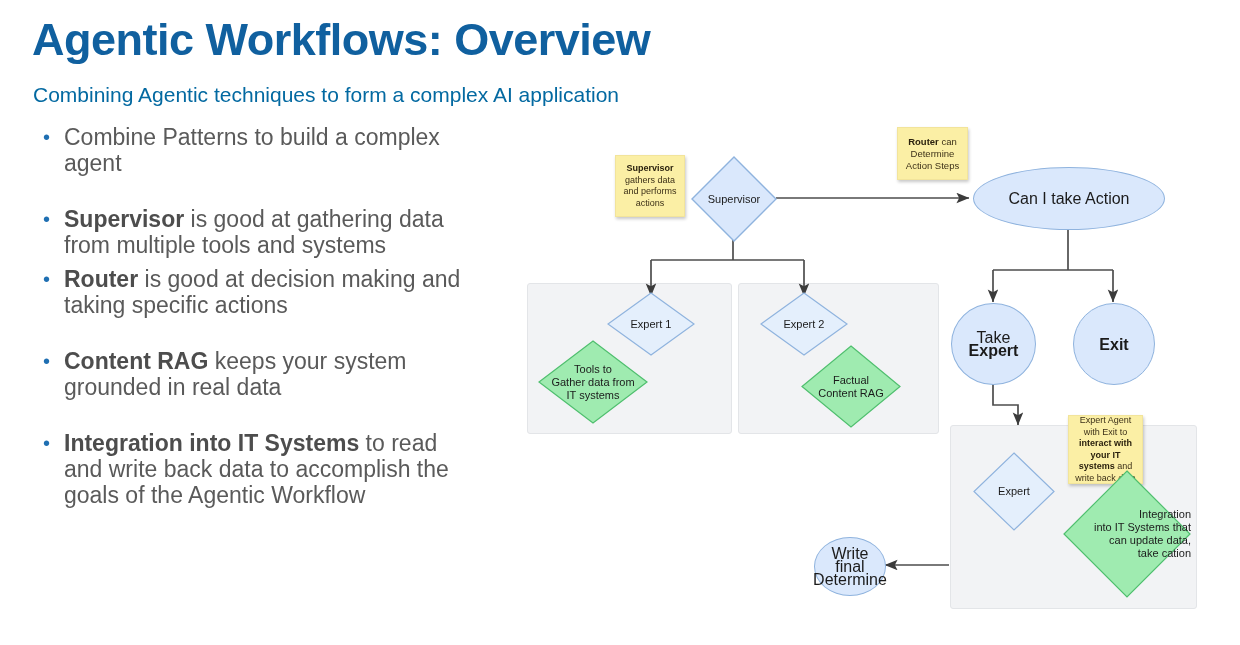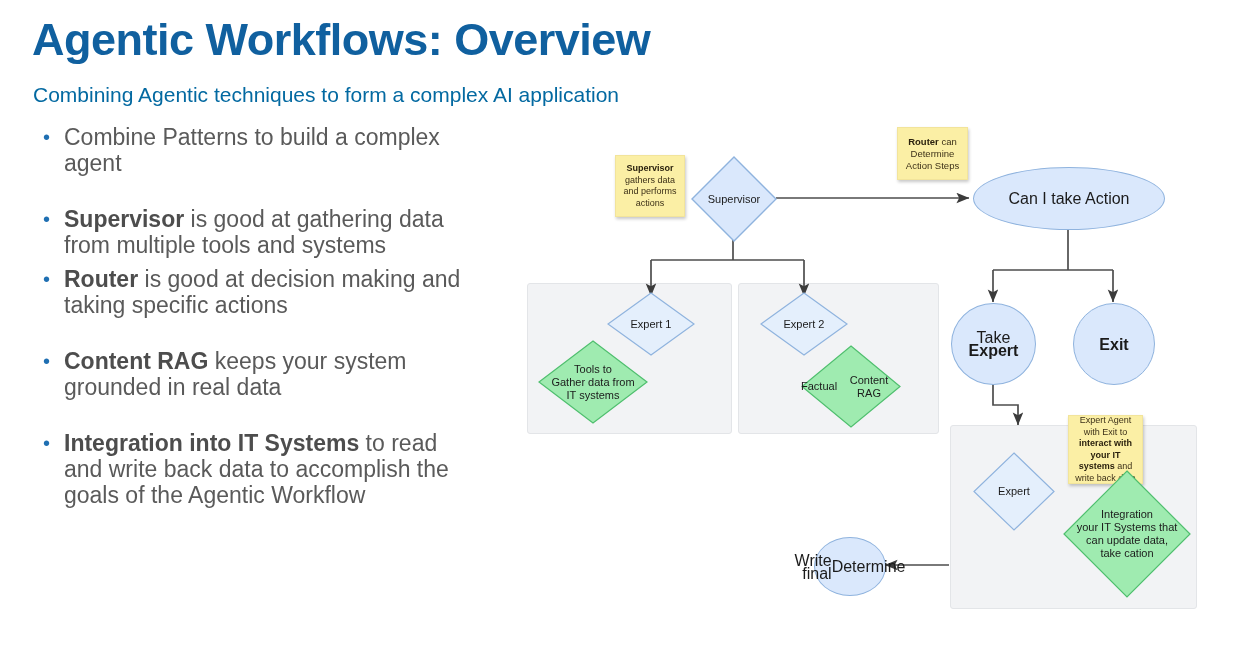--- a/index.html
+++ b/index.html
@@ -209,21 +209,21 @@
       <svg width="88" height="64">
         <polygon points="44,1 87,32 44,63 1,32" fill="#E4EFFC" stroke="#8FB3DE" stroke-width="1.2"></polygon>
       </svg>
       <span class="lbl">Expert 2</span>
     </div>
 
     <div class="diamond-wrap" style="left:801px;top:345px;width:100px;height:83px;">
       <svg width="100" height="83">
         <polygon points="50,1 99,41.5 50,82 1,41.5" fill="#9FEBB0" stroke="#4FBF6E" stroke-width="1.2"></polygon>
       </svg>
-      <span class="lbl" style="flex-direction:row;">
+      <span class="lbl" style="flex-direction:column;">
         <span>Factual</span>
         <span>Content RAG</span>
       </span>
     </div>
 
 
     <div class="shape ellipse" style="left:951px;top:303px;width:83px;height:80px;">
       <span><span>Take </span><b>Expert</b></span>
     </div>
 
@@ -239,27 +239,27 @@
     </div>
 
     <div class="note" style="left:1068px;top:415px;width:75px;height:69px;">
       <span><span>Expert Agent with Exit to </span><b>interact with your IT systems</b><span> and write back data</span></span>
     </div>
 
     <div class="diamond-wrap" style="left:1063px;top:470px;width:128px;height:128px;">
       <svg width="128" height="128">
         <polygon points="64,1 127,64 64,127 1,64" fill="#9FEBB0" stroke="#4FBF6E" stroke-width="1.2"></polygon>
       </svg>
-      <span class="lbl" style="flex-direction:column;">
+      <span class="lbl" style="flex-direction:column;align-items:flex-end;">
         <span>Integration</span>
-        <span>your IT Systems that</span>
+        <span>into IT Systems that</span>
         <span>can update data,</span>
         <span>take cation</span>
       </span>
     </div>
 
-    <div class="shape ellipse" style="left:814px;top:537px;width:70px;height:57px;text-align:right;">
+    <div class="shape ellipse" style="left:814px;top:537px;width:70px;height:57px;flex-direction:column;">
       <span>Write final</span>
       <span>Determine</span>
     </div>
 
   </div>
 </div>
 
 </body></html>

